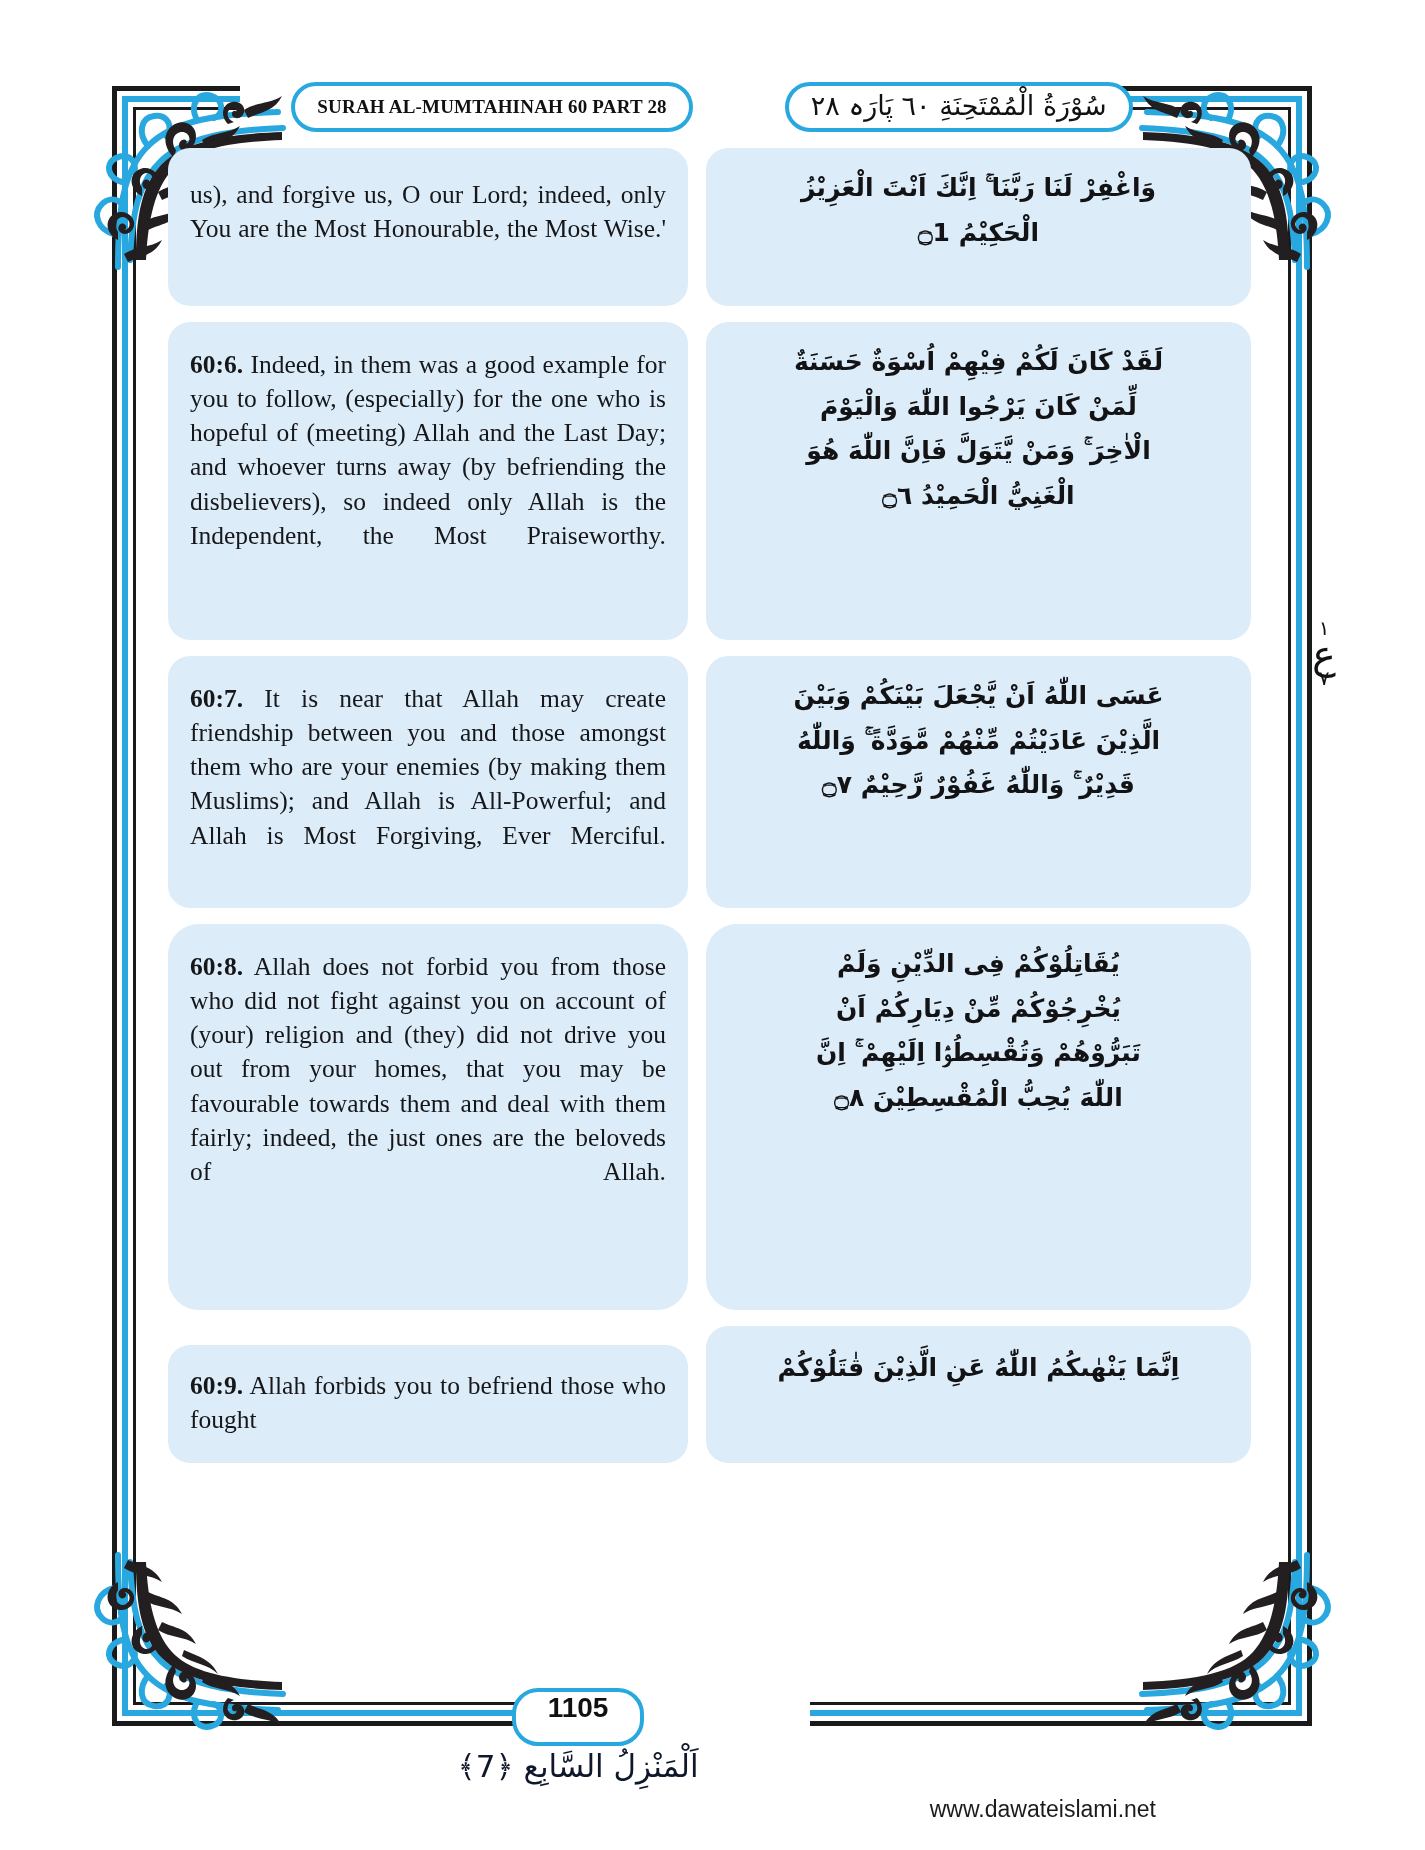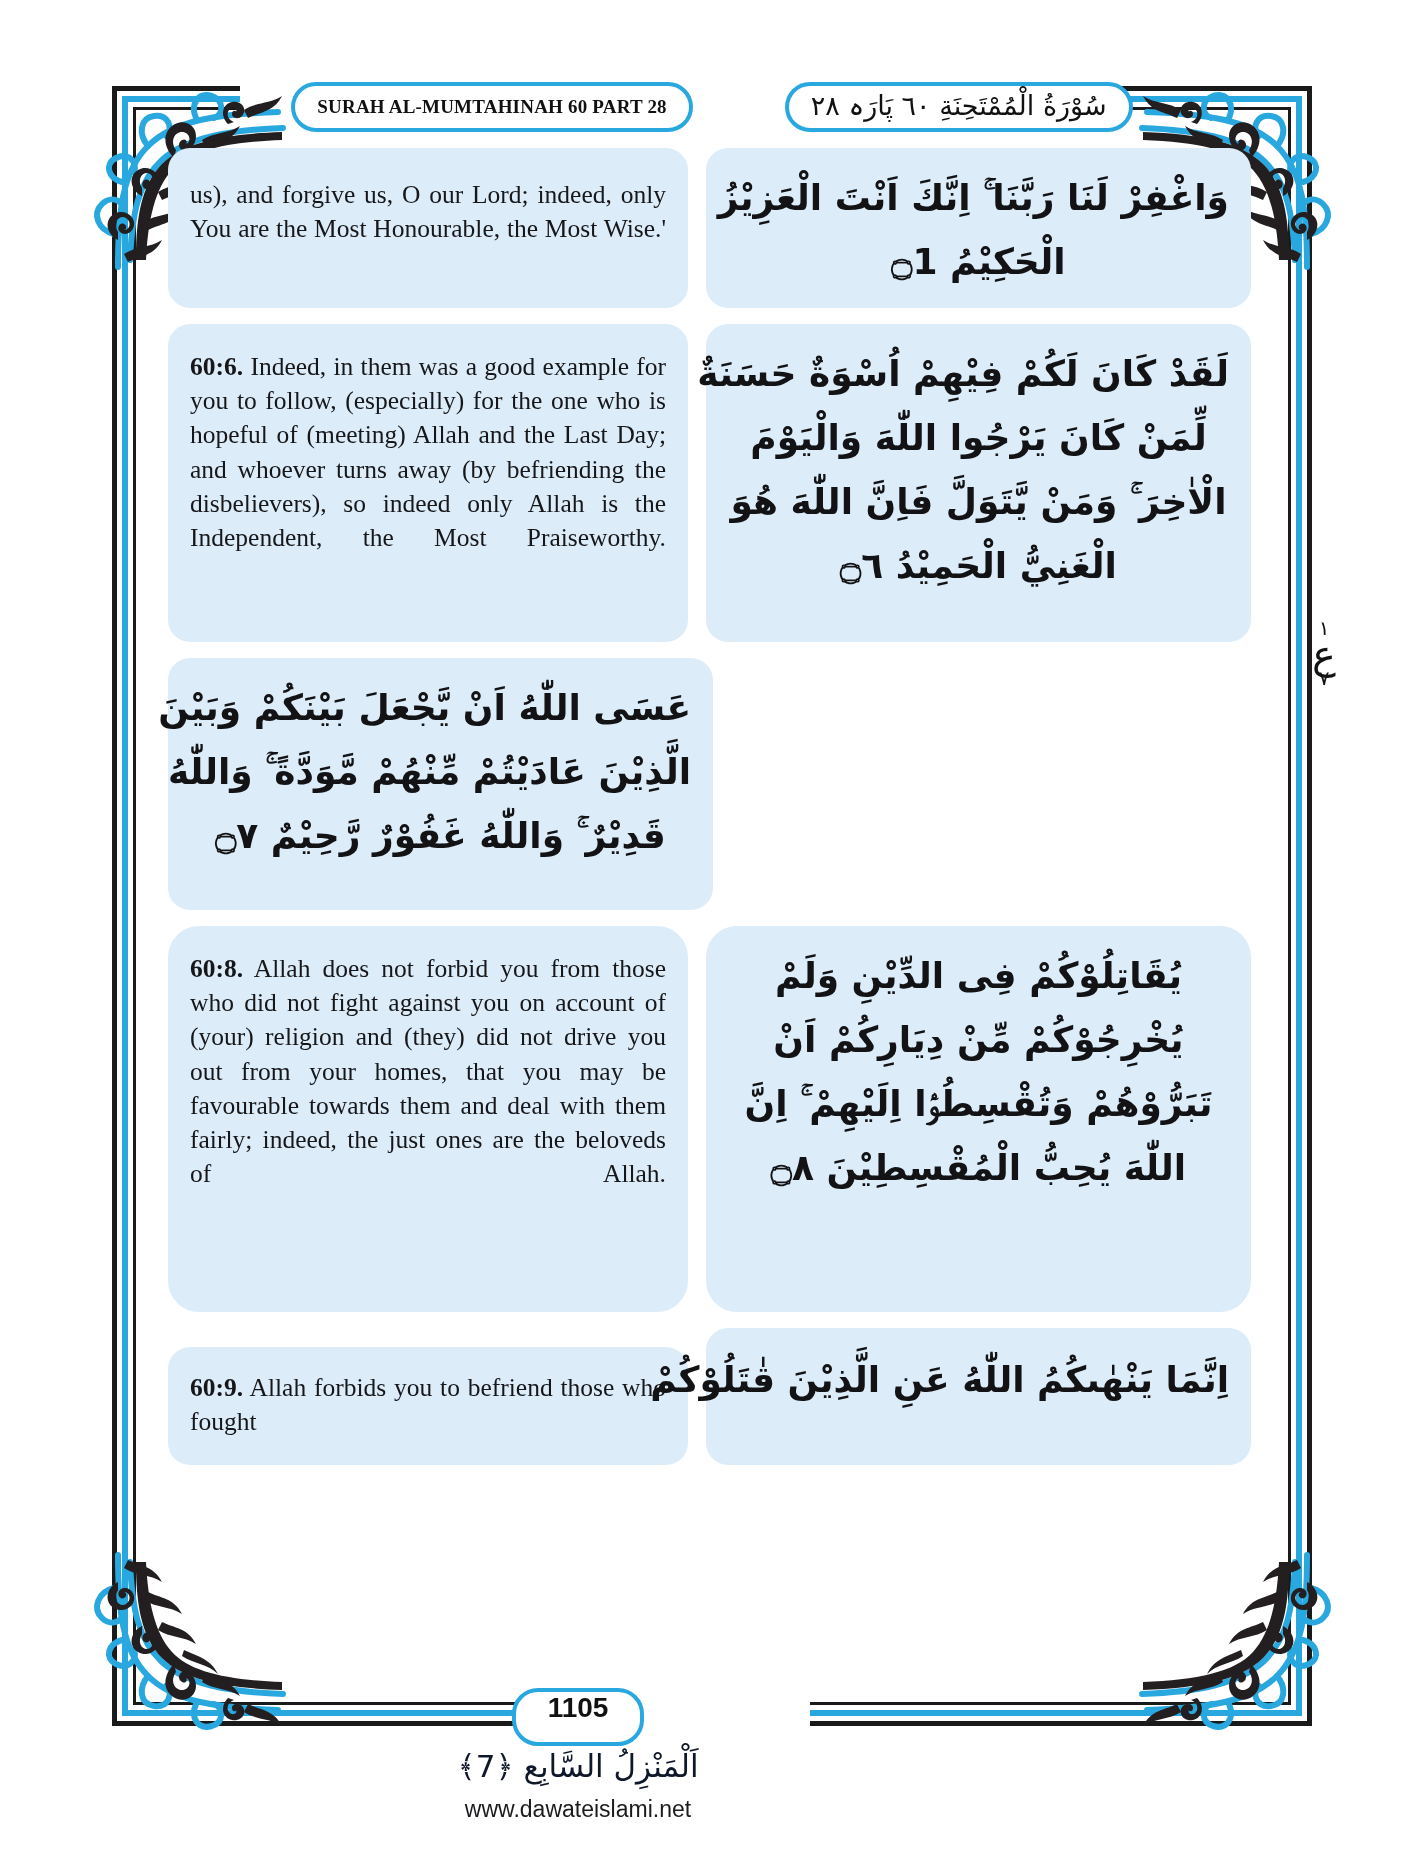--- a/index.html
+++ b/index.html
@@ -141,21 +141,21 @@
   }
   .cell-en .vnum {
     font-weight: bold;
   }
   .cell-ar {
     width: 545px;
     padding: 18px 22px 14px 22px;
     direction: rtl;
     text-align: center;
     font-family: "DejaVu Sans", sans-serif;
-    font-size: 36px;
+    font-size: 25px;
     line-height: 1.78;
     color: #131315;
     font-weight: 600;
   }
   .ar-line { display: block; white-space: nowrap; }
 
   
   .row-5  .cell { min-height: 158px; }
   .row-6  .cell { min-height: 318px; }
   .row-7  .cell { min-height: 252px; }
@@ -209,21 +209,21 @@
     text-align: center;
     font-family: "DejaVu Sans", sans-serif;
     font-size: 31px;
     color: #0f172a;
     direction: rtl;
   }
   .footer-url {
     position: absolute;
     left: 0; right: 0;
     top: 1796px;
-    text-align: center;
+    text-align: right;
     font-family: "Liberation Sans", sans-serif;
     font-size: 23px;
     color: #1b1b1d;
   }
 </style>
 </head>
 <body>
 
 <div class="page">
 
@@ -364,20 +364,24 @@
       </div>
       <div class="cell cell-ar">
         <span class="ar-line">لَقَدْ كَانَ لَكُمْ فِيْهِمْ اُسْوَةٌ حَسَنَةٌ</span>
         <span class="ar-line">لِّمَنْ كَانَ يَرْجُوا اللّٰهَ وَالْيَوْمَ</span>
         <span class="ar-line">الْاٰخِرَ ۚ وَمَنْ يَّتَوَلَّ فَاِنَّ اللّٰهَ هُوَ</span>
         <span class="ar-line">الْغَنِيُّ الْحَمِيْدُ ۝٦</span>
       </div>
     </div>
 
     <div class="verse-row row-7">
+      <div class="cell cell-en">
+        <span class="vnum">60:7.</span>
+        <span>It is near that Allah may create friendship between you and those amongst them who are your enemies (by making them Muslims); and Allah is All-Powerful; and Allah is Most Forgiving, Ever Merciful.</span>
+      </div>
       <div class="cell cell-ar">
         <span class="ar-line">عَسَى اللّٰهُ اَنْ يَّجْعَلَ بَيْنَكُمْ وَبَيْنَ</span>
         <span class="ar-line">الَّذِيْنَ عَادَيْتُمْ مِّنْهُمْ مَّوَدَّةً ۚ وَاللّٰهُ</span>
         <span class="ar-line">قَدِيْرٌ ۚ وَاللّٰهُ غَفُوْرٌ رَّحِيْمٌ ۝٧</span>
       </div>
     </div>
 
     <div class="verse-row row-8">
       <div class="cell cell-en">
         <span class="vnum">60:8.</span>

